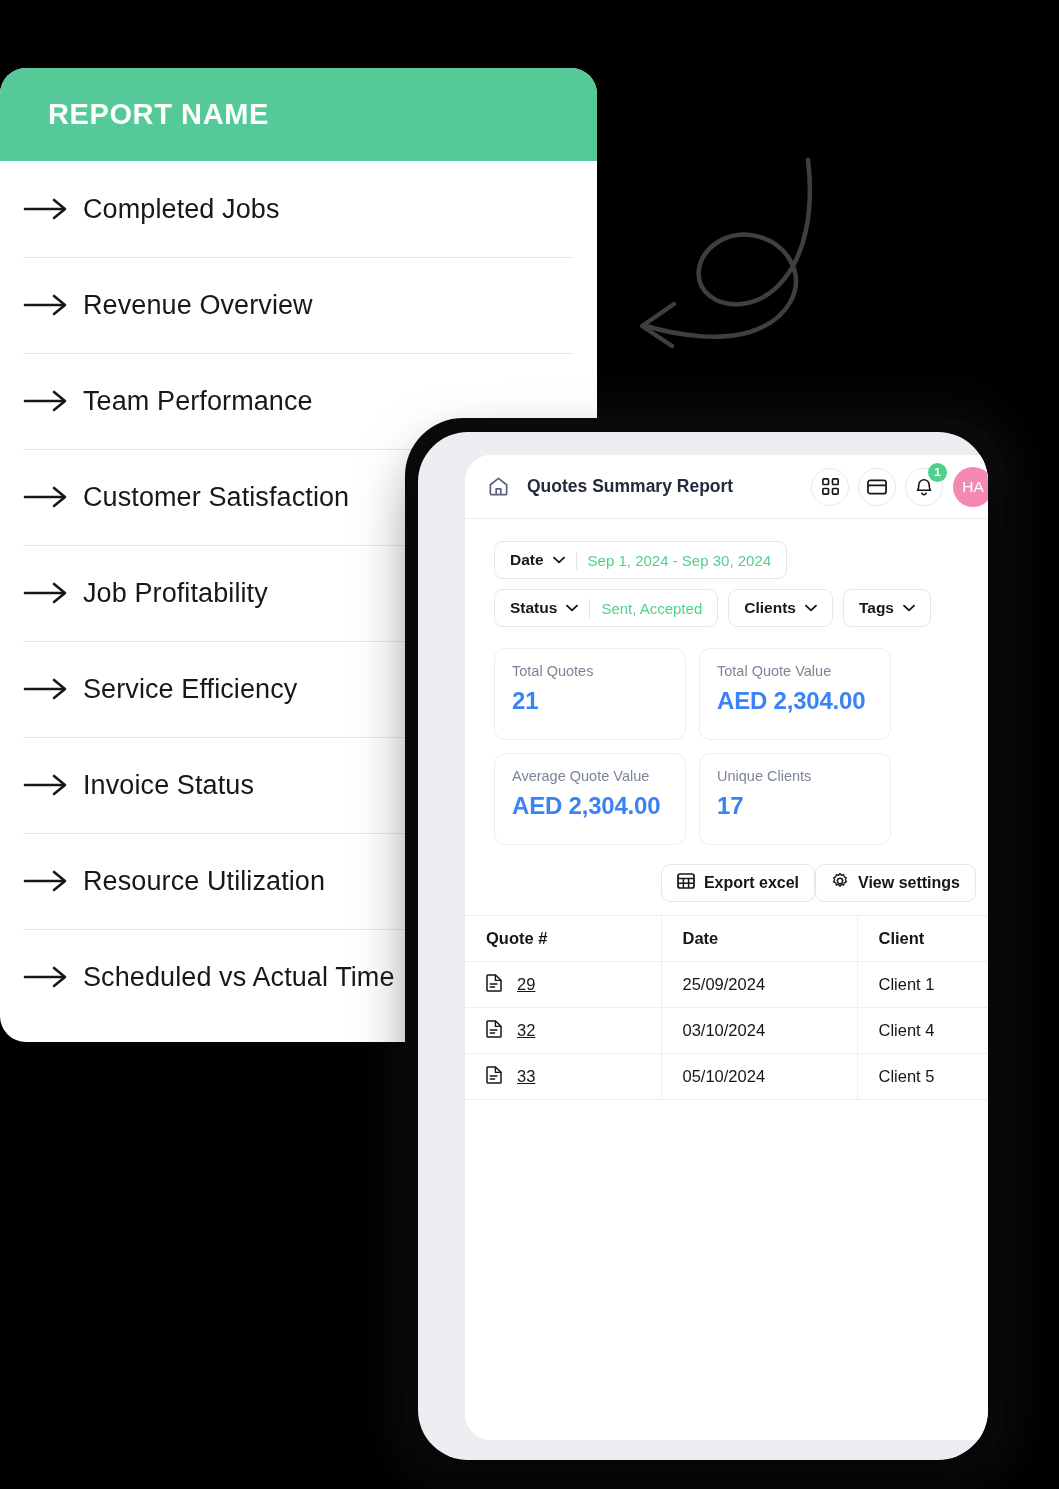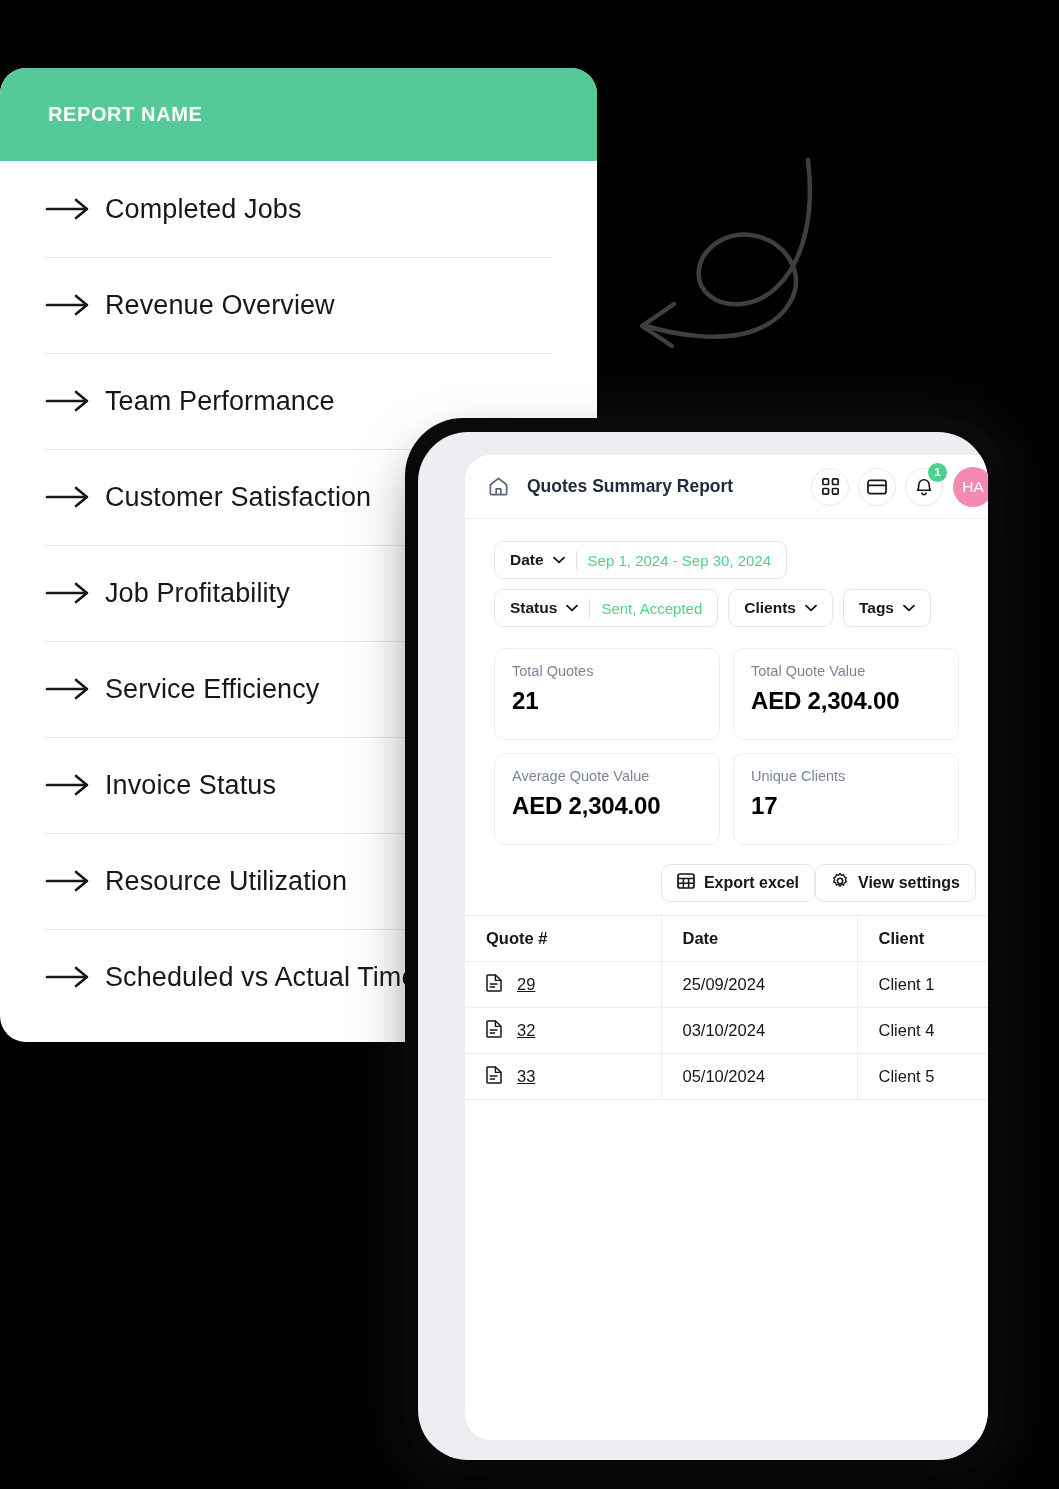--- a/index.html
+++ b/index.html
@@ -25,25 +25,25 @@
     z-index: 3;
   }
   #report-header {
     height: 93px;
     background: #56c999;
     display: flex; align-items: center;
     padding-left: 48px;
   }
   #report-header .title {
     color: #ffffff;
-    font-size: 20px;
+    font-size: 29px;
     font-weight: 700;
     letter-spacing: 0.6px;
   }
-  #report-list { padding: 0 45px; }
+  #report-list { padding: 0 23px; }
   .report-row {
     height: 96px;
     display: flex; align-items: center;
     position: relative;
   }
   .report-row + .report-row::before {
     content: ""; position: absolute; left: 0; right: 0; top: 0;
     height: 1px; background: #e8e8e8;
   }
   .report-row .arrow { width: 60px; flex: 0 0 60px; display: flex; align-items: center; }
@@ -128,31 +128,31 @@
   .chip .chev { margin-left: 9px; display: flex; align-items: center; }
   .chip .sep { width: 1px; height: 19px; background: #e2e3e8; margin: 0 11px; }
   .chip .chip-value { font-size: 15px; font-weight: 500; color: #4fd18b; }
 
   
   #stats {
     display: flex; flex-wrap: wrap; gap: 13px;
     padding: 21px 29px 0 29px;
   }
   .stat {
-    width: 226px; min-height: 92px;
+    width: 192px; min-height: 92px;
     border: 1px solid #edeef1; border-radius: 11px;
     background: #fff;
     padding: 13px 15px 14px 17px;
   }
   .stat .stat-label {
     font-size: 14.5px; color: #7b8599; font-weight: 400;
     line-height: 1.35; margin-bottom: 5px;
   }
   .stat .stat-value {
-    font-size: 24px; font-weight: 700; color: #000000; letter-spacing: -0.2px;
+    font-size: 24px; font-weight: 700; color: #3b82f6; letter-spacing: -0.2px;
   }
   .stat.tall { min-height: 112px; }
 
   
   #actions {
     display: flex; justify-content: flex-end; gap: 0;
     padding: 19px 29px 13px 29px;
   }
   .action-btn {
     display: flex; align-items: center; gap: 9px;

